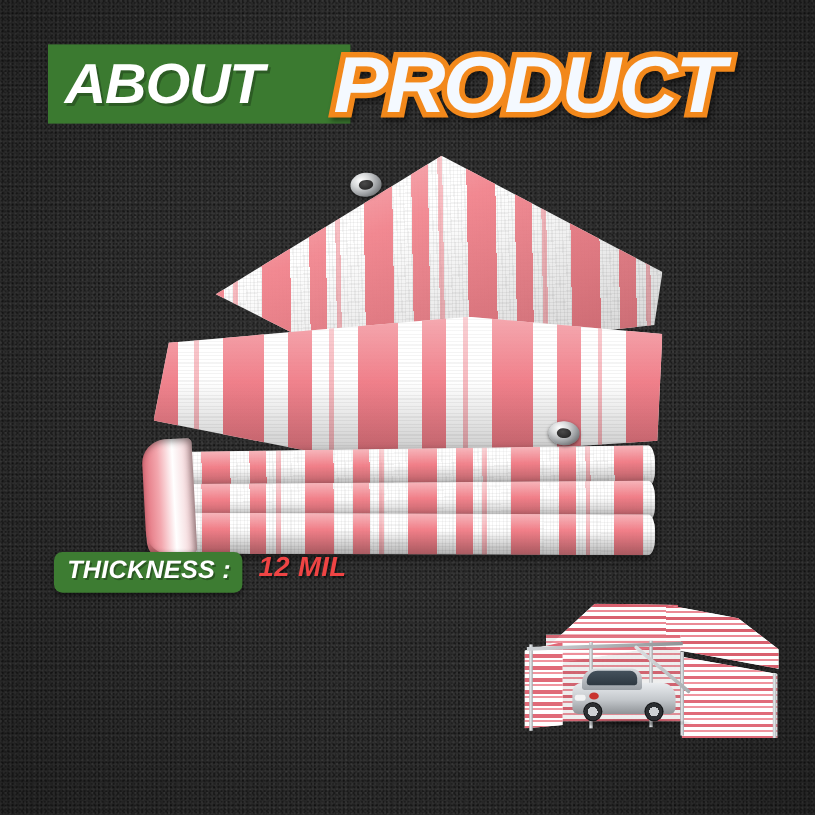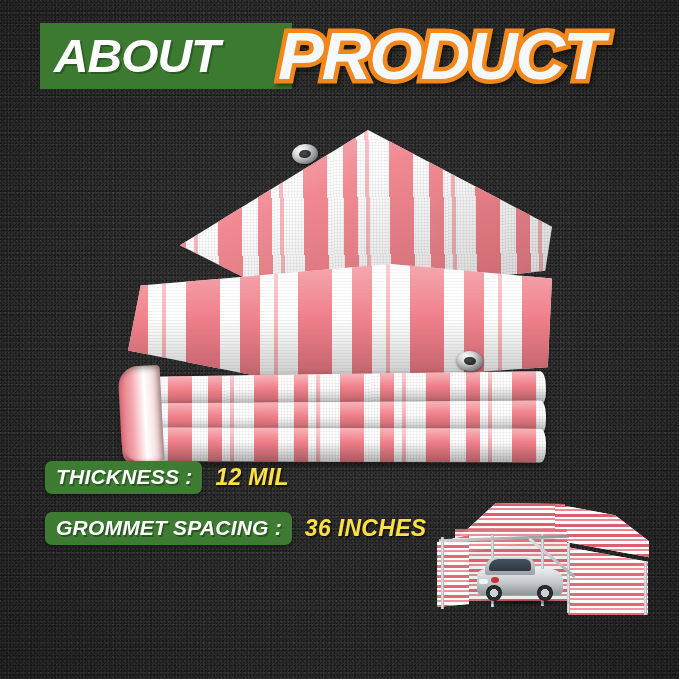--- a/index.html
+++ b/index.html
@@ -33,21 +33,21 @@
     position: absolute;
     inset: 0;
     background: radial-gradient(ellipse at 50% 45%, rgba(255,255,255,0.035) 0%, rgba(0,0,0,0) 55%, rgba(0,0,0,0.25) 100%);
     pointer-events: none;
   }
 
   
   #header {
     position: absolute;
     left: 40px;
-    top: 20px;
+    top: 34px;
     width: 614px;
     height: 72px;
   }
   #header-green-block {
     position: absolute;
     left: 0;
     top: 3px;
     width: 252px;
     height: 66px;
     background: #3b7a30;
@@ -199,42 +199,41 @@
   
   #spec-list {
     position: absolute;
     left: 45px;
     top: 460px;
     width: 600px;
   }
   .spec-row {
     position: relative;
     display: flex;
-    align-items: center;
     height: 34px;
     margin-bottom: 17px;
     white-space: nowrap;
   }
   .spec-label {
     display: inline-block;
     background: #3d7c32;
     border-radius: 7px;
     color: #ffffff;
     font-size: 21px;
     font-weight: bold;
     font-style: italic;
     letter-spacing: 0.2px;
     padding: 4px 10px 5px 11px;
     line-height: 24px;
     text-shadow: 1.5px 1.5px 0 rgba(0,0,0,0.3);
     box-shadow: 0 2px 4px rgba(0,0,0,0.4);
   }
   .spec-value {
     display: inline-block;
-    color: #fde047;
+    color: #ef4444;
     font-size: 23px;
     font-weight: bold;
     font-style: italic;
     line-height: 24px;
     margin-left: 13px;
     letter-spacing: 0.3px;
     text-shadow: 1.5px 1.5px 1px rgba(0,0,0,0.5);
   }
 
   
@@ -386,24 +385,20 @@
   </div>
 
   <div id="spec-list">
 
     <div class="spec-row">
       <span class="spec-label">THICKNESS :</span>
       <span class="spec-value">12 MIL</span>
     </div>
 
 
-    <div class="spec-row">
-      <span class="spec-label">GROMMET SPACING :</span>
-      <span class="spec-value">36 INCHES</span>
-    </div>
 
 
   </div>
 
   <div id="carport-inset">
     <div class="cp cp-stripe-roof" id="cp-roof-left"></div>
     <div class="cp cp-stripe-roof" id="cp-roof-right"></div>
     <div class="cp cp-stripe-v" id="cp-back-wall"></div>
     <div class="cp cp-stripe-v" id="cp-side-wall"></div>
     <div class="cp cp-stripe-v" id="cp-front-wall"></div>

